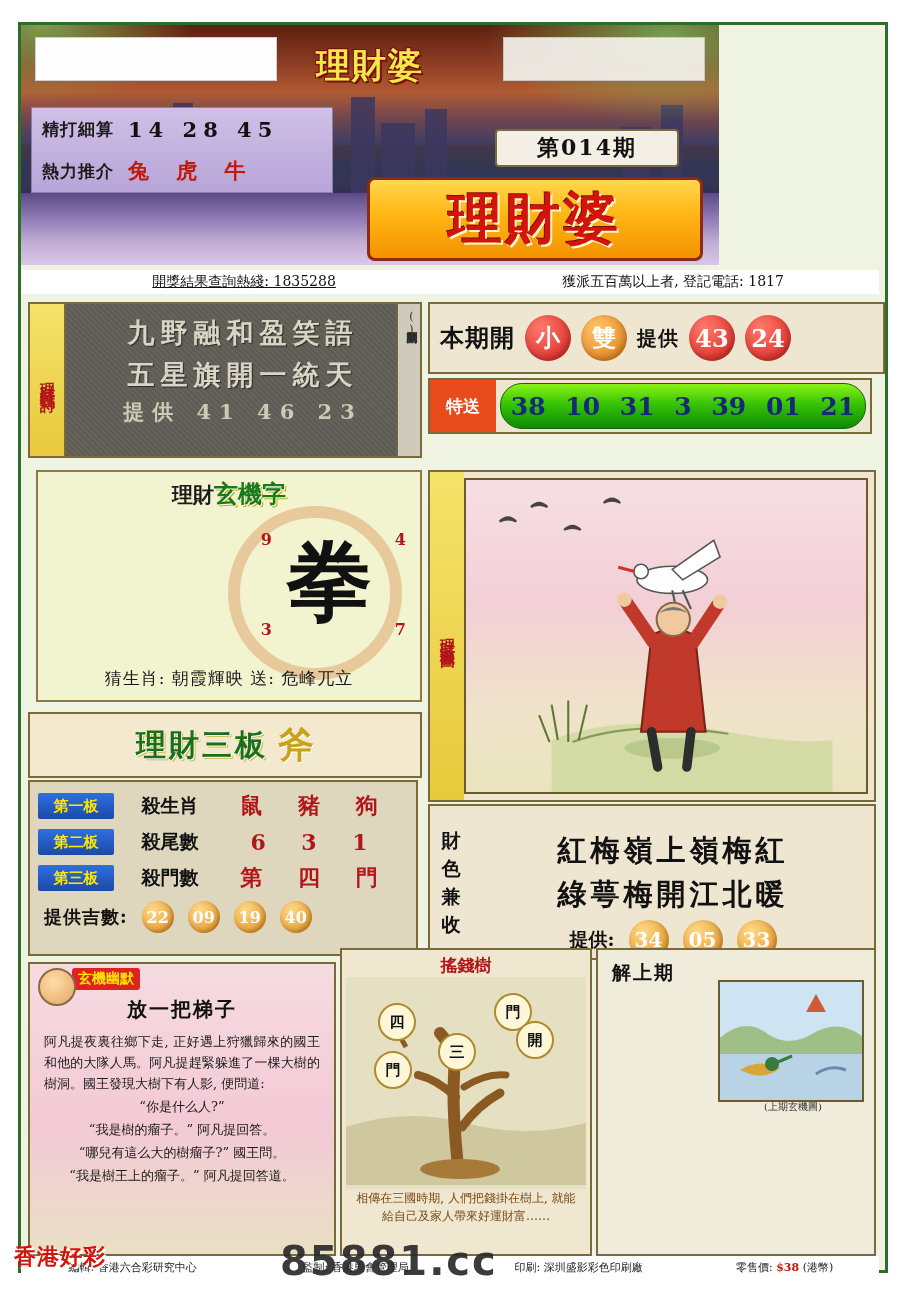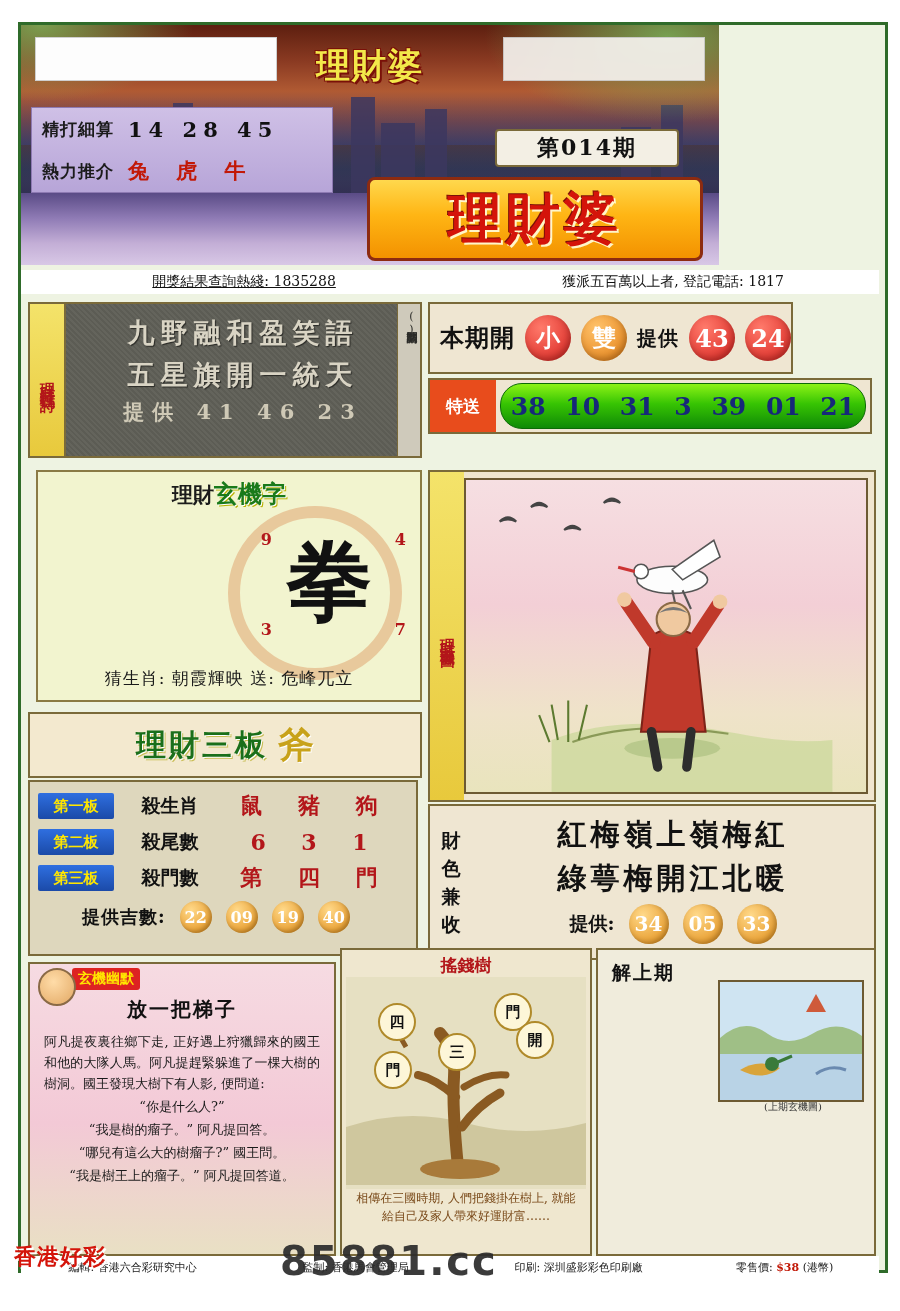--- a/index.html
+++ b/index.html
@@ -144,21 +144,21 @@
     font-size:11px;color:#2b2b28;line-height:14px;font-family:"DejaVu Serif","Liberation Serif",serif;
   }
   .poem-side-wrap{
     position:absolute;right:0;top:0;width:22px;height:100%;
     background:#cfcabb;border-left:1px solid #7a6a3a;
     display:flex;align-items:center;justify-content:center;
   }
 
   
   .sec-open{
-    position:absolute;left:428px;top:302px;width:365px;height:72px;
+    position:absolute;left:428px;top:302px;width:457px;height:72px;
     background:#efe6d2;border:2px solid #7a6a3a;
     display:flex;align-items:center;padding-left:10px;box-sizing:border-box;
   }
   .open-lab{
     font-family:"DejaVu Serif","Liberation Serif",serif;font-weight:bold;
     font-size:24px;color:#111;letter-spacing:1px;
   }
   .ball{
     width:46px;height:46px;border-radius:50%;
     display:flex;align-items:center;justify-content:center;
@@ -265,42 +265,42 @@
     display:flex;align-items:center;justify-content:center;border-radius:2px;
   }
   .b-lab{
     width:92px;margin-left:10px;text-align:center;
     font-family:"DejaVu Serif","Liberation Serif",serif;font-weight:bold;font-size:19px;color:#111;
   }
   .b-val{
     flex:1;text-align:center;
     font-family:"DejaVu Serif","Liberation Serif",serif;font-weight:bold;font-size:22px;color:#b3161a;letter-spacing:14px;
   }
-  .b-last{display:flex;align-items:center;height:42px;padding-left:32px;margin-left:20px;}
+  .b-last{display:flex;align-items:center;height:42px;padding-left:14px;}
   .b-last .lab{
     font-family:"DejaVu Serif","Liberation Serif",serif;font-weight:bold;font-size:18px;color:#111;letter-spacing:1px;
   }
   .nball{
     width:32px;height:32px;border-radius:50%;margin-left:14px;
     background:radial-gradient(circle at 35% 28%,#ffd98a,#e08a12);
     display:flex;align-items:center;justify-content:center;
     font-family:"DejaVu Serif","Liberation Serif",serif;font-weight:bold;font-size:16px;color:#fff;
     box-shadow:inset -2px -2px 4px rgba(0,0,0,.25);
   }
 
   
   .sec-money{
     position:absolute;left:428px;top:804px;width:444px;height:152px;
     background:#efe6d2;border:2px solid #7a6a3a;display:flex;
   }
   .money-tab{
     width:42px;display:flex;flex-direction:column;align-items:center;justify-content:center;
     font-family:"DejaVu Serif","Liberation Serif",serif;font-weight:bold;font-size:19px;color:#111;line-height:28px;
   }
-  .money-body{flex:1;padding-top:6px;}
+  .money-body{flex:1;padding-top:22px;}
   .money-line{
     text-align:center;font-family:"DejaVu Serif","Liberation Serif",serif;font-weight:bold;
     font-size:29px;color:#111;letter-spacing:4px;line-height:44px;
   }
   .money-foot{display:flex;align-items:center;justify-content:center;margin-top:4px;}
   .money-foot .lab{font-family:"DejaVu Serif","Liberation Serif",serif;font-weight:bold;font-size:19px;color:#111;}
   .mball{
     width:40px;height:40px;border-radius:50%;margin-left:14px;
     background:radial-gradient(circle at 35% 28%,#ffd98a,#e08a12);
     display:flex;align-items:center;justify-content:center;

